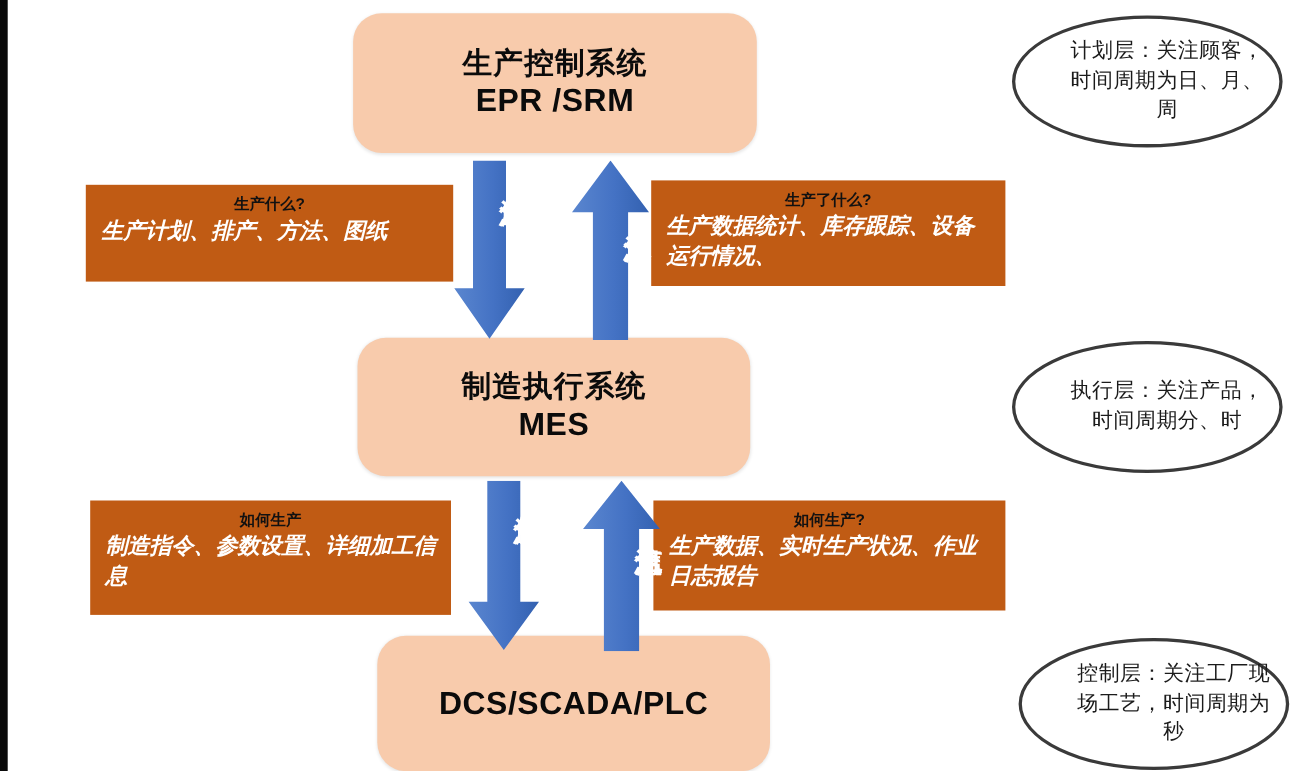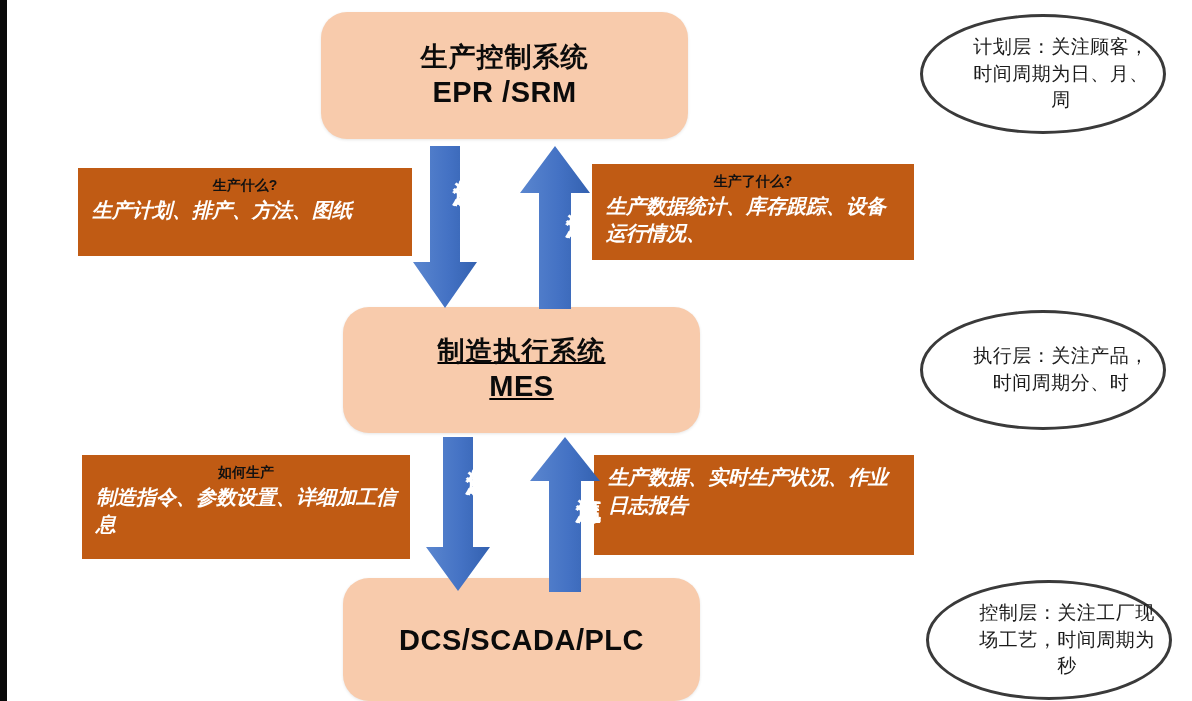--- a/index.html
+++ b/index.html
@@ -49,21 +49,21 @@
   .sysbox .en {
     font-size: 29px;
     font-weight: bold;
     color: #0b0b0b;
     letter-spacing: 0.5px;
     line-height: 1.2;
     margin-top: 2px;
   }
 
   #box-erp  { left: 321px; top: 12px;  width: 367px; height: 127px; }
-  #box-mes  { left: 343px; top: 307px; width: 357px; height: 126px; text-decoration: underline; }
+  #box-mes  { left: 325px; top: 307px; width: 357px; height: 126px; }
   #box-dcs  { left: 343px; top: 578px; width: 357px; height: 123px; border-bottom-left-radius: 26px; border-bottom-right-radius: 26px; }
 
   
   .infobox {
     position: absolute;
     background: #c05b14;
     padding: 9px 14px 12px 14px;
     box-sizing: border-box;
     display: flex;
     flex-direction: column;
@@ -173,20 +173,21 @@
     <div class="title">生产了什么?</div>
     <div class="body">生产数据统计、库存跟踪、设备运行情况、</div>
   </div>
 
   <div class="infobox" id="info-bl">
     <div class="title">如何生产</div>
     <div class="body">制造指令、参数设置、详细加工信息</div>
   </div>
 
   <div class="infobox" id="info-br">
+    <div class="title">如何生产?</div>
     <div class="body">生产数据、实时生产状况、作业日志报告</div>
   </div>
 
   <div class="arrow" id="arrow-down-1">
     <svg width="66" height="163" viewBox="0 0 66 163">
       <defs>
         <linearGradient id="gdn1" x1="0" y1="0" x2="1" y2="0">
           <stop offset="0%" stop-color="#5a86cf"></stop>
           <stop offset="55%" stop-color="#4472c4"></stop>
           <stop offset="100%" stop-color="#3361b0"></stop>

